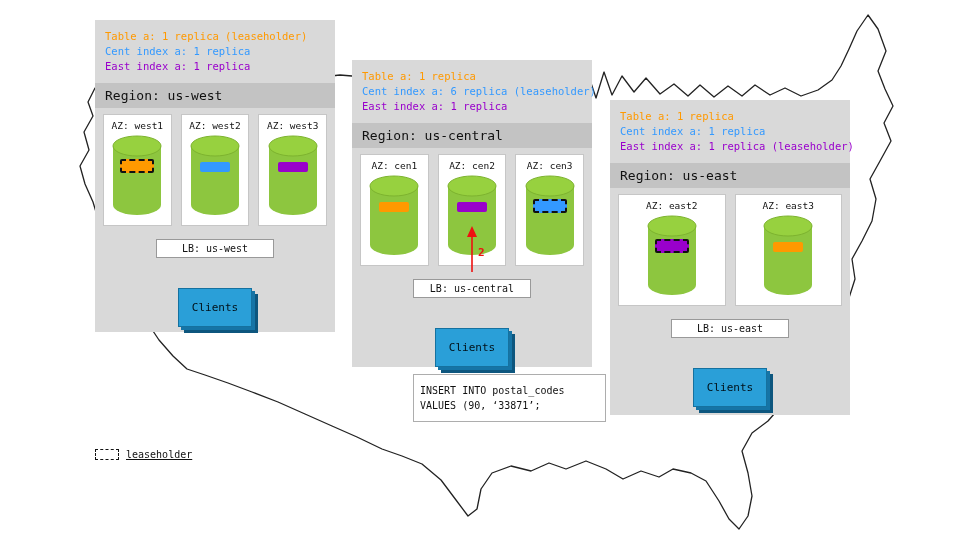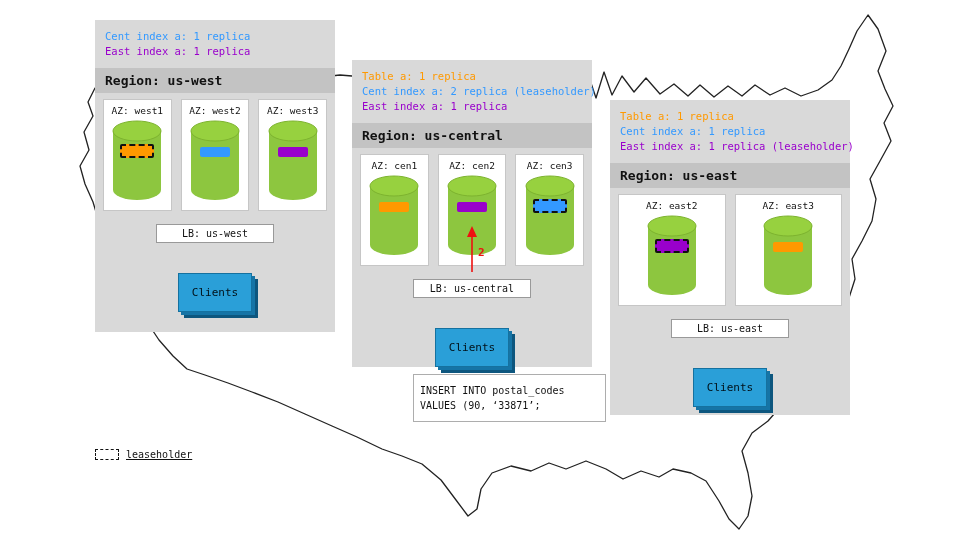--- a/index.html
+++ b/index.html
@@ -16,21 +16,21 @@
     position:absolute;
     background:#d9d9d9;
     z-index:2;
   }
   .legend{padding:9px 0 0 10px;}
   .legend-line{font-size:10.5px;line-height:15px;white-space:nowrap;}
   .region-header{
     margin-top:9px;
     background:#c3c3c3;
     font-size:13px;
-    font-weight:bold;
+    font-weight:normal;
     padding:5px 0 5px 10px;
   }
   .az-row{display:flex;gap:9px;margin:6px 8px 0;}
   .az-box{
     flex:1;
     background:#ffffff;
     border:1px solid #c6c6c6;
     height:112px;
     text-align:center;
     box-sizing:border-box;
@@ -95,20 +95,21 @@
        L 809,369 L 821,346 L 836,323 L 848,301 L 855,279 L 852,259 L 862,241 L 872,221 L 876,199
        L 870,179 L 880,161 L 891,141 L 884,123 L 893,106 L 885,89 L 878,71 L 886,51 L 878,29
        L 868,15 L 857,31 L 849,49 L 841,66 L 832,80 L 818,90 L 801,96 L 785,88 L 770,95 L 755,85
        L 742,96 L 728,86 L 714,97 L 700,85 L 688,96 L 674,84 L 660,94 L 646,78 L 634,92 L 622,76
        L 612,95 L 604,72 L 596,98 L 588,74 L 578,86 L 565,76 L 552,82 L 520,77 L 484,74 L 448,78
        L 412,74 L 376,78 L 340,75 L 304,79 L 268,76 L 232,80 L 196,77 L 160,81 L 124,78 Z"></path>
 </svg>
 
 <div class="panel" style="left:95px;top:20px;width:240px;height:312px;">
   <div class="legend">
+    <div class="legend-line" style="color: rgb(255, 153, 0);">Table a: 1 replica (leaseholder)</div>
     <div class="legend-line" style="color: rgb(51, 153, 255);">Cent index a: 1 replica</div>
     <div class="legend-line" style="color: rgb(153, 0, 204);">East index a: 1 replica</div>
   </div>
   <div class="region-header">Region: us-west</div>
   <div class="az-row">
     <div class="az-box">
       <div class="az-label">AZ: west1</div>
       <div class="cyl-wrap">
         <svg width="52" height="84" viewBox="0 0 52 84">
           <ellipse cx="26" cy="71" rx="24" ry="10" fill="#8dc63f"></ellipse>
@@ -141,21 +142,21 @@
       </div>
     </div>
   </div>
   <div class="lb-box">LB: us-west</div>
   <div class="clients-btn">Clients</div>
 </div>
 
 <div class="panel" style="left:352px;top:60px;width:240px;height:307px;">
   <div class="legend">
     <div class="legend-line" style="color: rgb(255, 153, 0);">Table a: 1 replica</div>
-    <div class="legend-line" style="color: rgb(51, 153, 255);">Cent index a: 2 replica (leaseholder)</div>
+    <div class="legend-line" style="color: rgb(51, 153, 255);">Cent index a: 6 replica (leaseholder)</div>
     <div class="legend-line" style="color: rgb(153, 0, 204);">East index a: 1 replica</div>
   </div>
   <div class="region-header">Region: us-central</div>
   <div class="az-row">
     <div class="az-box">
       <div class="az-label">AZ: cen1</div>
       <div class="cyl-wrap">
         <svg width="52" height="84" viewBox="0 0 52 84">
           <ellipse cx="26" cy="71" rx="24" ry="10" fill="#8dc63f"></ellipse>
           <rect x="2" y="12" width="48" height="59" fill="#8dc63f"></rect>

